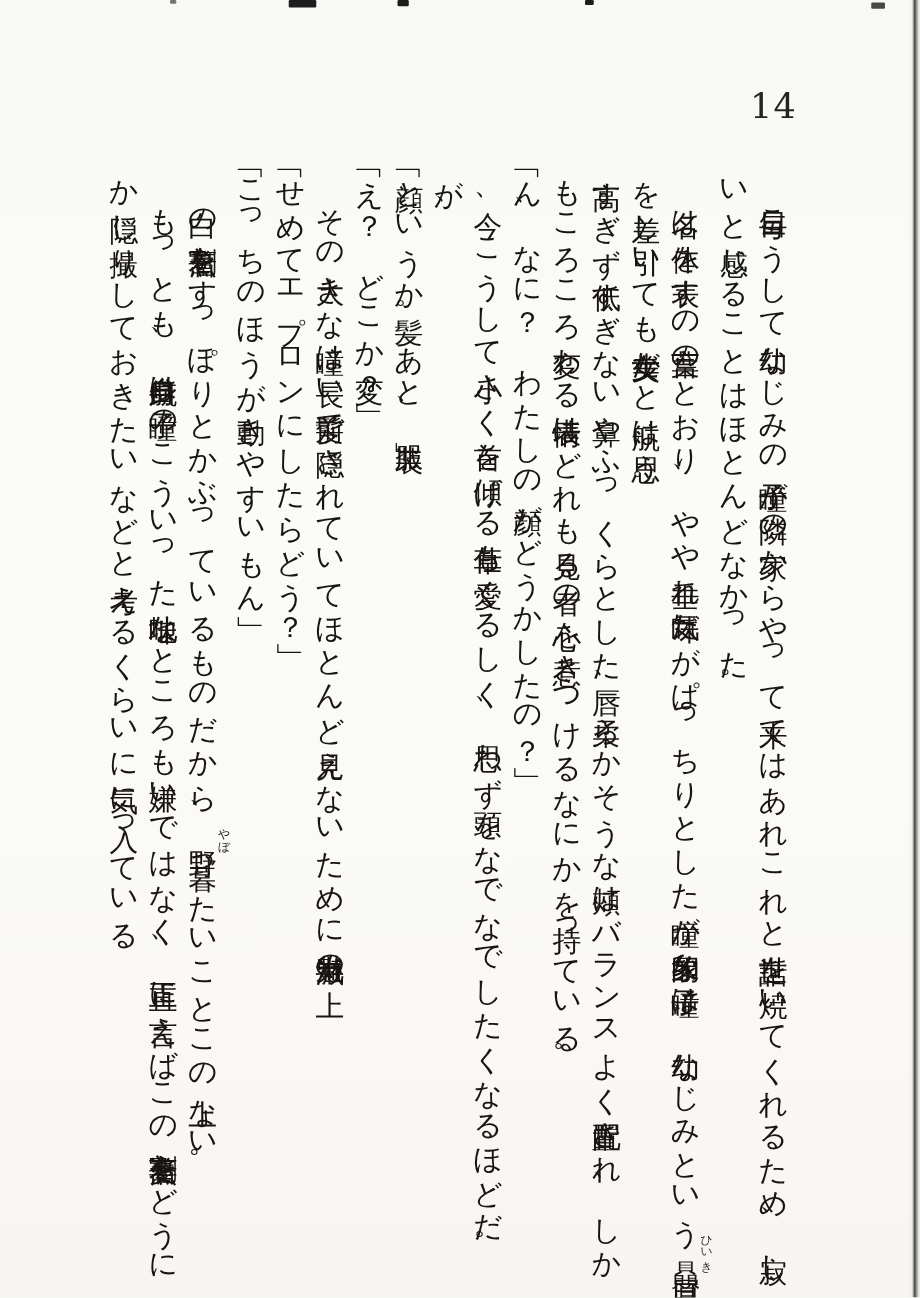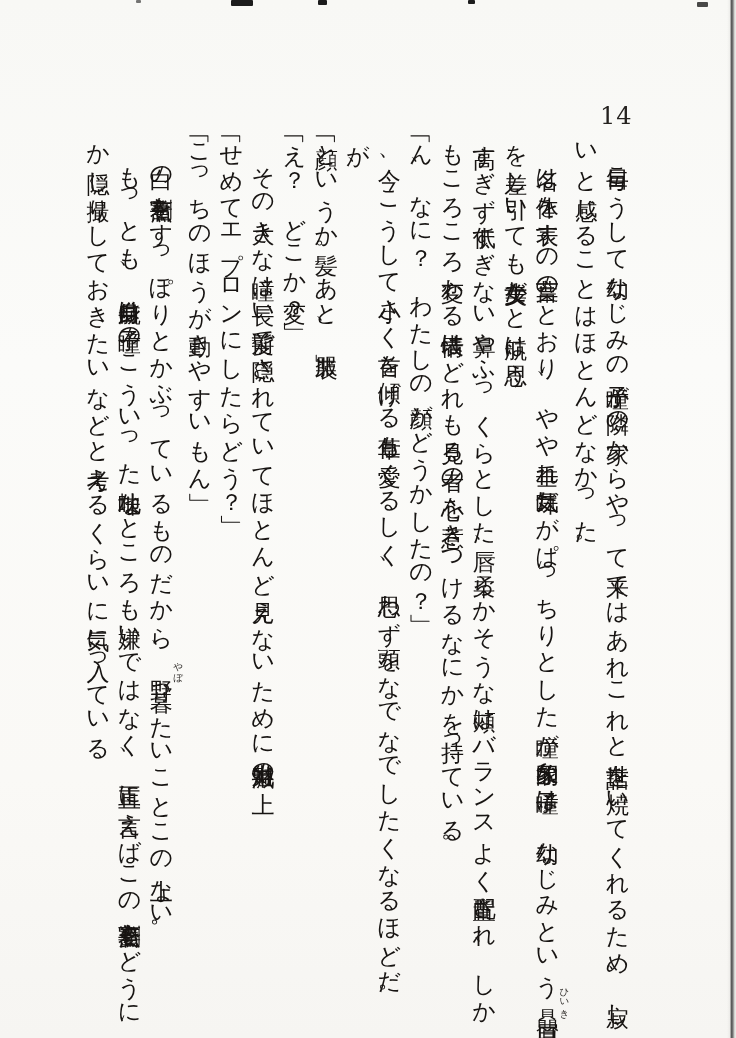--- a/index.html
+++ b/index.html
@@ -7,25 +7,24 @@
     position:relative;
     width:736px; height:1038px;
     background:linear-gradient(180deg,#f8f8f5 0%, #fbfbf9 35%, #faf9f6 75%, #f6f5f2 100%);
     overflow:hidden;
     font-family:"DejaVu Serif","Liberation Serif",serif;
   }
   .page-number {
     position:absolute;
     top:68px; left:600px;
     width:40px;
-    font-size:24px;
+    font-size:28px;
     color:#25221f;
     letter-spacing:1px;
     text-align:left;
-    margin-top:34px;
   }
   .text-block {
     position:absolute;
     top:128px; right:103px;
     width:540px; height:892px;
     writing-mode:vertical-rl;
     text-orientation:mixed;
     font-size:23px;
     line-height:31.6px;
     letter-spacing:0.6px;

